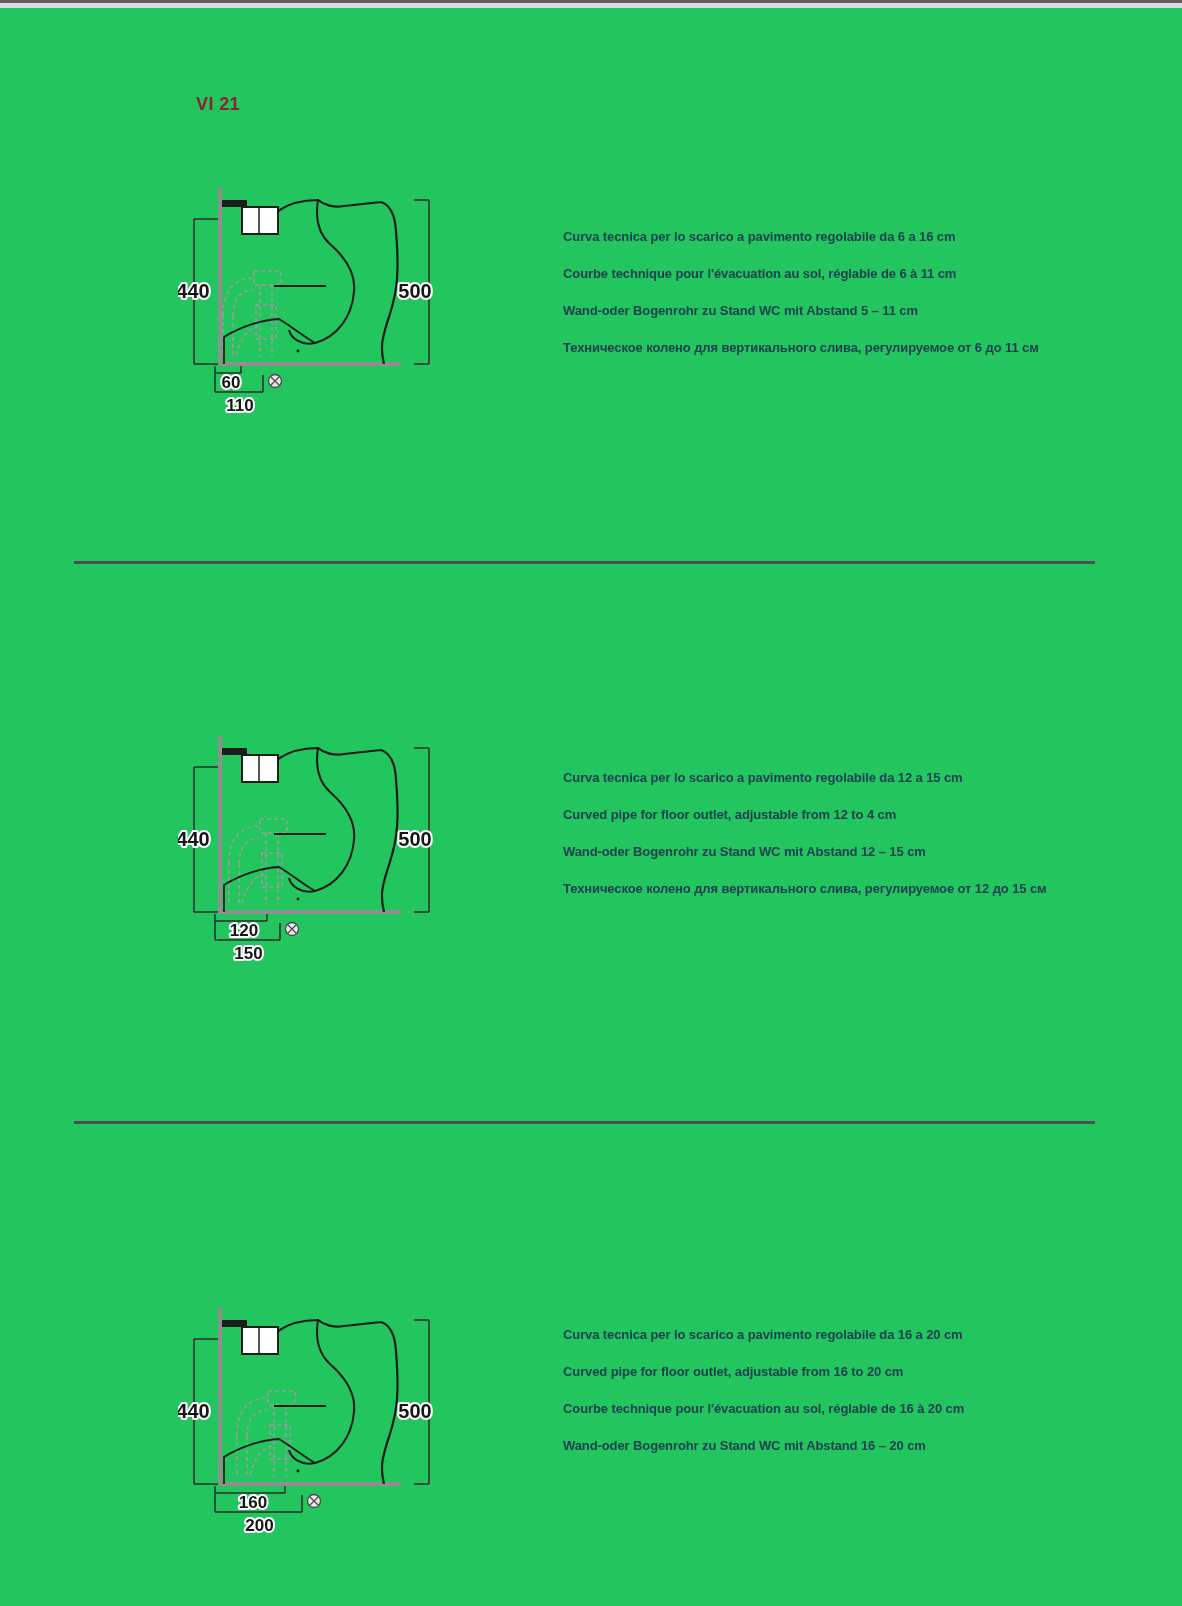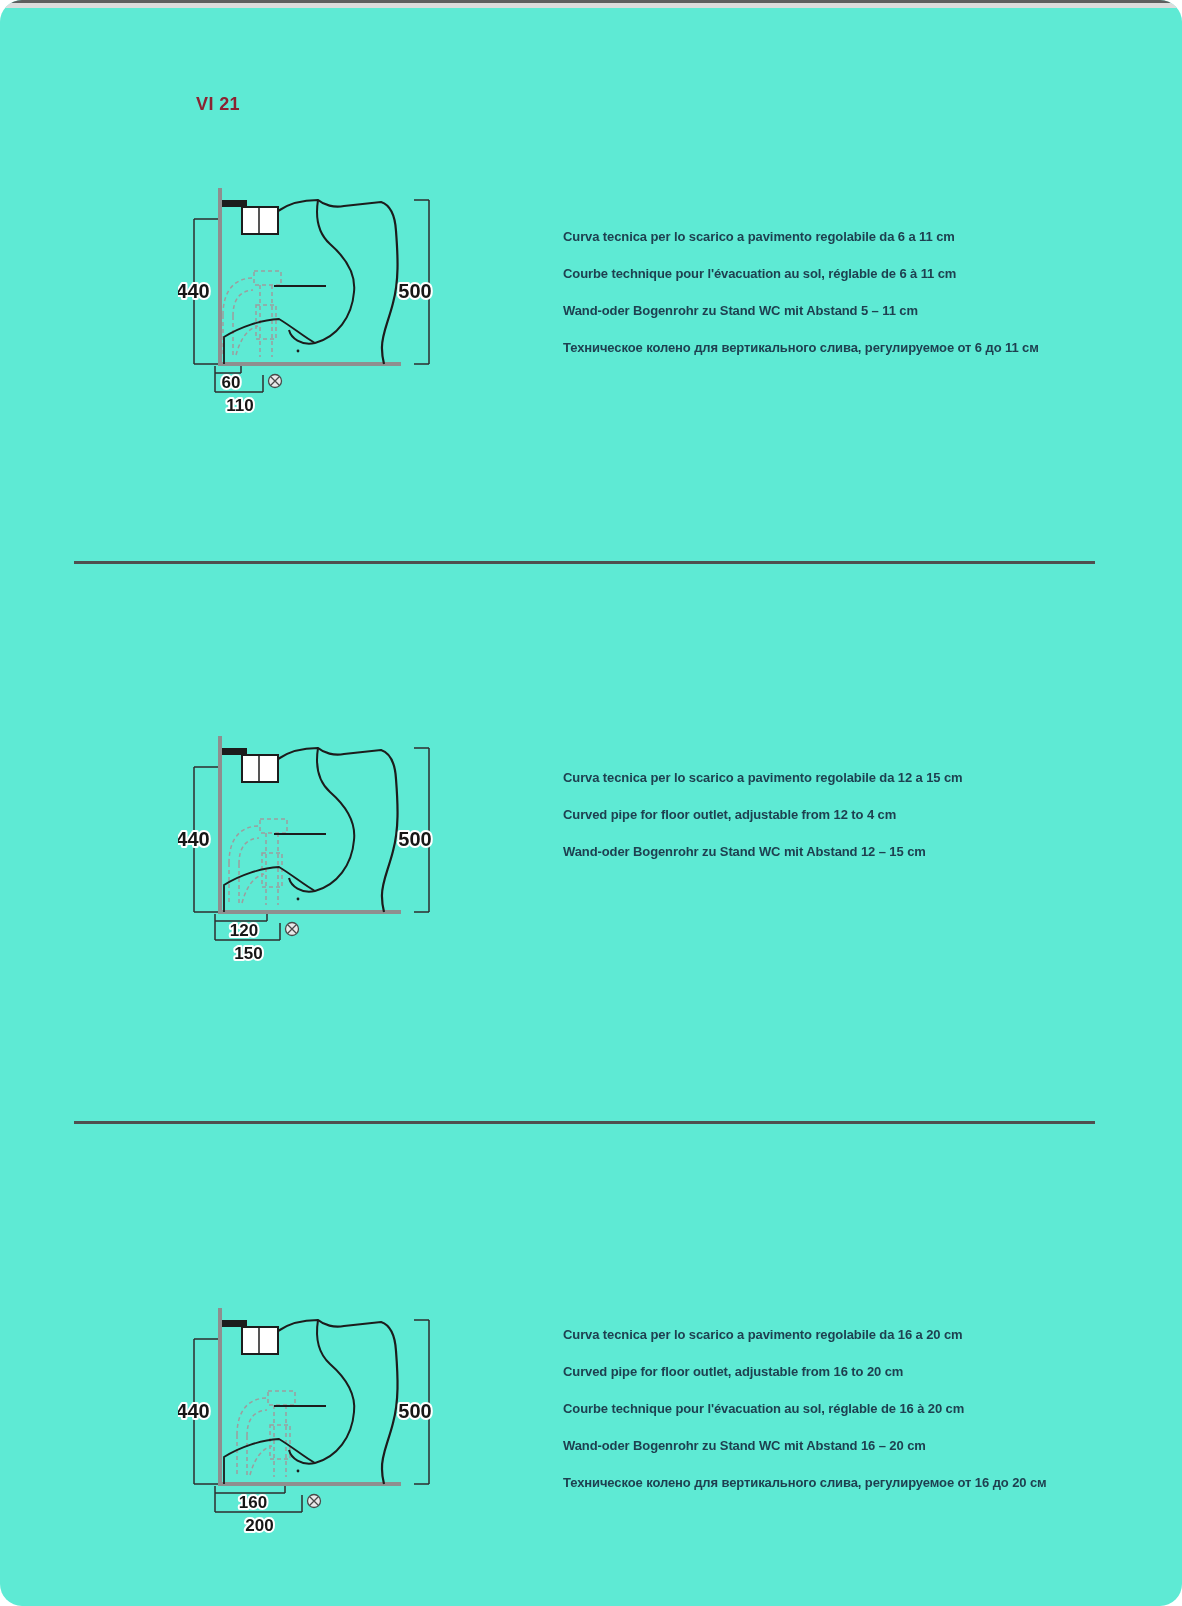--- a/index.html
+++ b/index.html
@@ -1,19 +1,18 @@
 <!DOCTYPE html>
 <html><head>
 <meta charset="utf-8">
 <style>
   html,body{margin:0;padding:0;background:#ffffff;}
   .page{
-    position:relative;width:1182px;height:1606px;background:#5eead4;overflow:hidden;
+    position:relative;width:1182px;height:1606px;background:#22c55e;overflow:hidden;
     font-family:"Liberation Sans",sans-serif;
-    border-radius:22px;
   }
   .top-rule-dark{position:absolute;top:0;left:0;width:100%;height:3px;background:#5e5e5e;}
   .top-rule-light{position:absolute;top:3px;left:0;width:100%;height:5px;background:#dcdcdc;}
   .title{
     position:absolute;left:196px;top:94px;margin:0;
     font-size:18px;font-weight:bold;color:#8b2332;letter-spacing:.4px;
   }
   .block{position:absolute;left:0;width:1182px;height:300px;}
   .block-0{top:185px;}
   .block-1{top:733px;}
@@ -76,21 +75,21 @@
       <path d="M92.5,191.5 L101.5,200.5 M92.5,200.5 L101.5,191.5" fill="none"></path>
     </g>
     <g font-weight="bold" fill="#161616" text-anchor="middle" style="paint-order:stroke" stroke="#ffffff" stroke-width="4" stroke-linejoin="round">
       <text x="15" y="113" font-size="20">440</text>
       <text x="237" y="113" font-size="20">500</text>
       <text x="53" y="203" font-size="17">60</text>
       <text x="62" y="226" font-size="17">110</text>
     </g>
   </svg></div>
     <div class="descs">
-      <p class="desc">Curva tecnica per lo scarico a pavimento regolabile da 6 a 11 cm</p>
+      <p class="desc">Curva tecnica per lo scarico a pavimento regolabile da 6 a 16 cm</p>
       <p class="desc">Courbe technique pour l'évacuation au sol, réglable de 6 à 11 cm</p>
       <p class="desc">Wand-oder Bogenrohr zu Stand WC mit Abstand  5 – 11 cm</p>
       <p class="desc">Техническое колено для вертикального слива, регулируемое от 6 до 11 см</p>
     </div>
   </section>
 
   <div class="divider divider-1"></div>
 
   <section class="block block-1">
     <div class="drawing">
@@ -129,20 +128,21 @@
       <text x="15" y="113" font-size="20">440</text>
       <text x="237" y="113" font-size="20">500</text>
       <text x="66" y="203" font-size="17">120</text>
       <text x="70.5" y="226" font-size="17">150</text>
     </g>
   </svg></div>
     <div class="descs">
       <p class="desc">Curva tecnica per lo scarico a pavimento regolabile da 12 a 15 cm</p>
       <p class="desc">Curved pipe for floor outlet, adjustable from 12 to 4 cm</p>
       <p class="desc">Wand-oder Bogenrohr zu Stand WC mit Abstand 12 – 15 cm</p>
+      <p class="desc">Техническое колено для вертикального слива, регулируемое от 12 до 15 см</p>
     </div>
   </section>
 
   <div class="divider divider-2"></div>
 
   <section class="block block-2">
     <div class="drawing">
   <svg width="262" height="248" viewBox="0 0 262 248">
     <line x1="42" y1="3" x2="42" y2="181" stroke="#8f8f8f" stroke-width="4"></line>
     <line x1="40" y1="179" x2="223" y2="179" stroke="#8f8f8f" stroke-width="4"></line>
@@ -179,16 +179,15 @@
       <text x="237" y="113" font-size="20">500</text>
       <text x="75" y="203" font-size="17">160</text>
       <text x="81.5" y="226" font-size="17">200</text>
     </g>
   </svg></div>
     <div class="descs">
       <p class="desc">Curva tecnica per lo scarico a pavimento regolabile da 16 a 20 cm</p>
       <p class="desc">Curved pipe for floor outlet, adjustable from 16 to 20 cm</p>
       <p class="desc">Courbe technique pour l'évacuation au sol, réglable de 16 à 20 cm</p>
       <p class="desc">Wand-oder Bogenrohr zu Stand WC mit Abstand 16 – 20 cm</p>
-      <p class="desc">Техническое колено для вертикального слива, регулируемое от 16 до 20 см</p>
     </div>
   </section>
 </div>
 
 </body></html>

